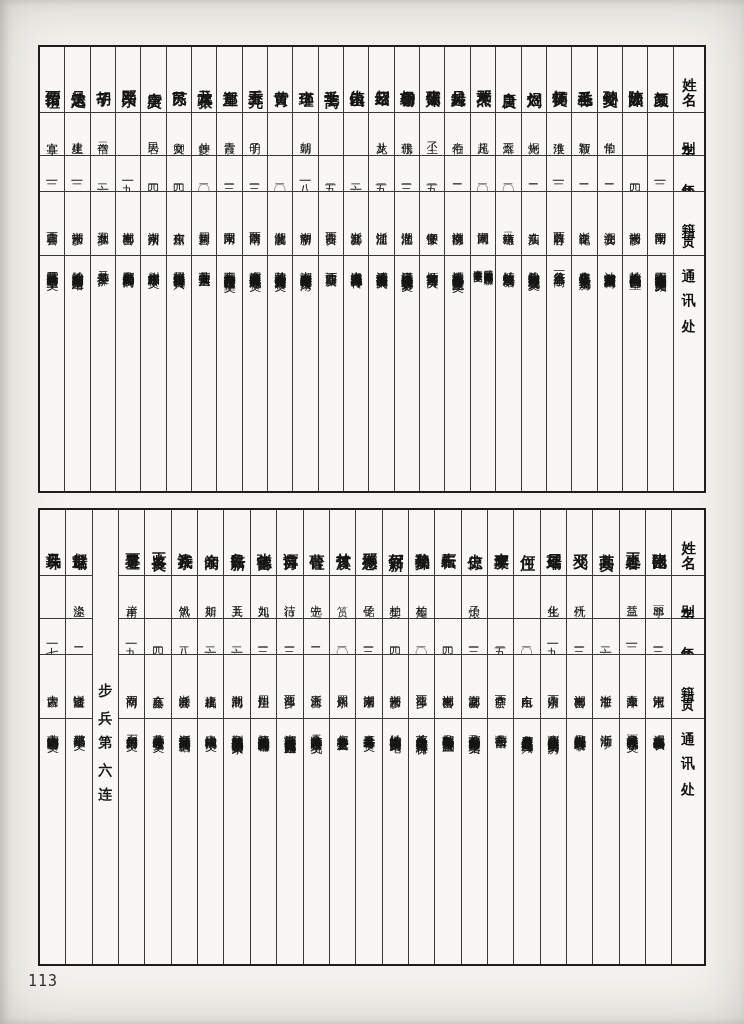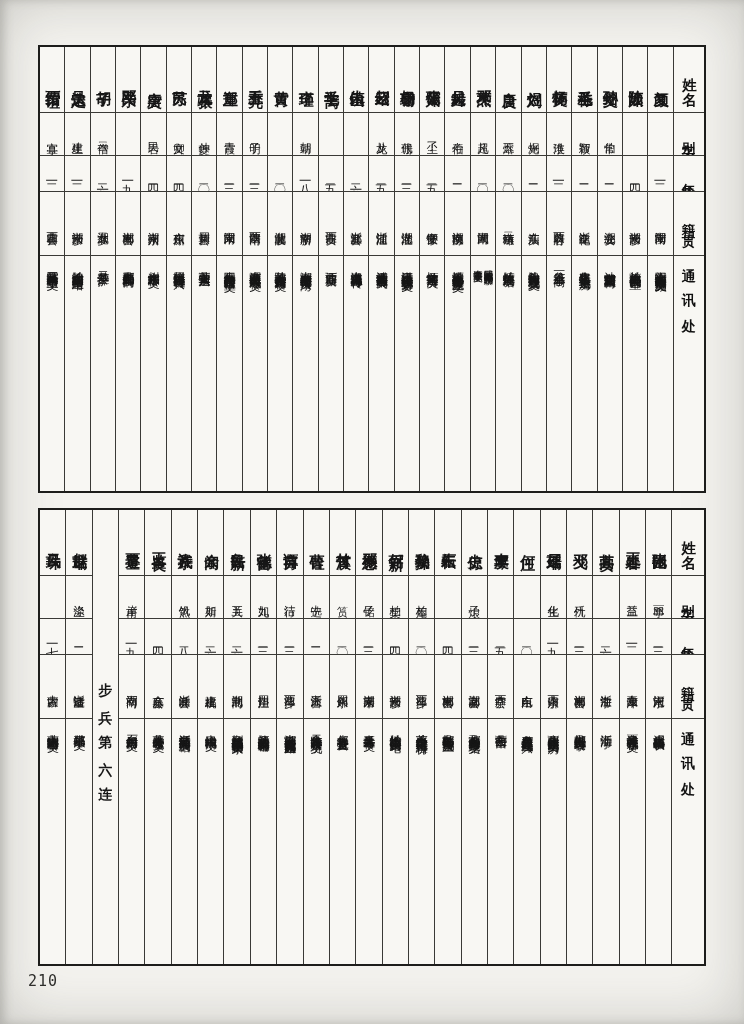--- a/index.html
+++ b/index.html
@@ -409,14 +409,14 @@
         <div class="cell r-addr">草塔镇邮局交</div>
       </div>
       <div class="col">
         <div class="cell r-name">乌云珠</div>
         <div class="cell r-courtesy"></div>
         <div class="cell r-age">一七</div>
         <div class="cell r-native">内蒙古</div>
         <div class="cell r-addr">内蒙古喀喇沁右旗转交</div>
       </div>
     </div>
-  <div class="page-number">210</div>
+  <div class="page-number">113</div>
 </div>
 
 </body></html>

